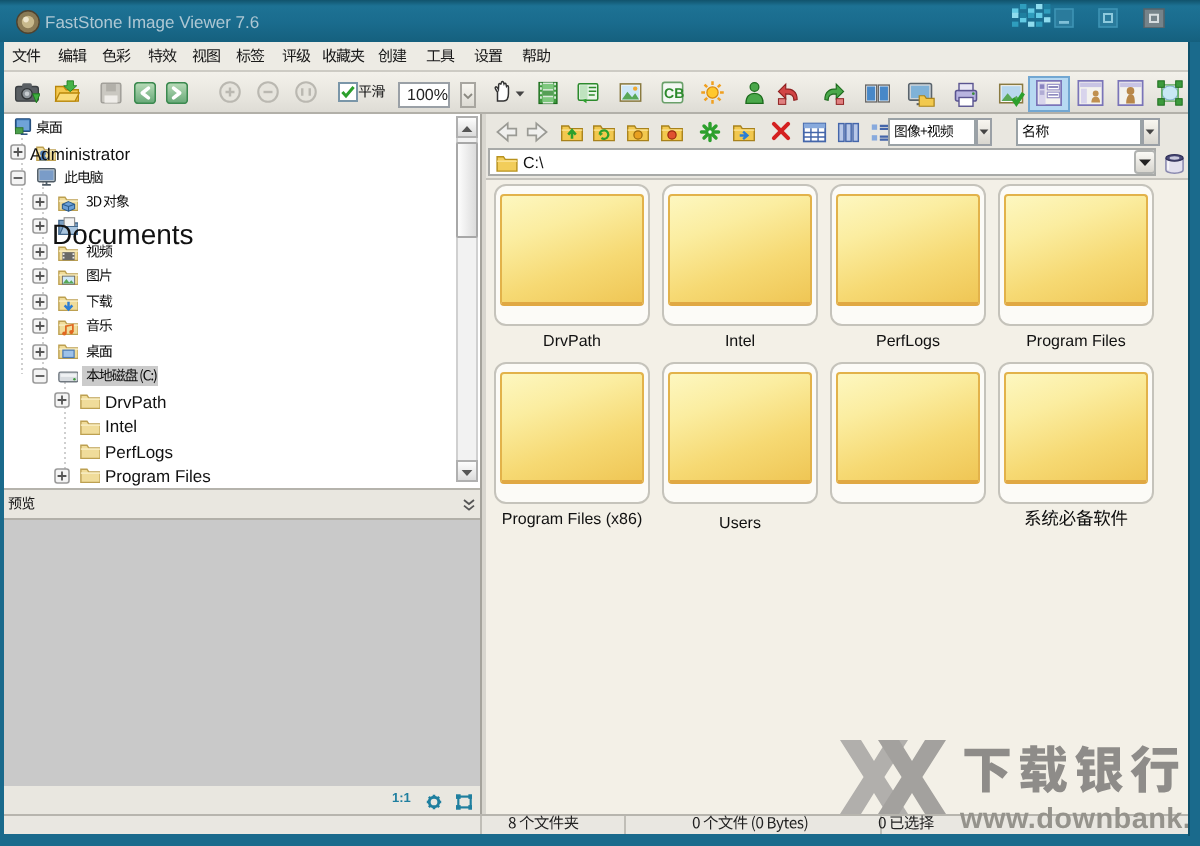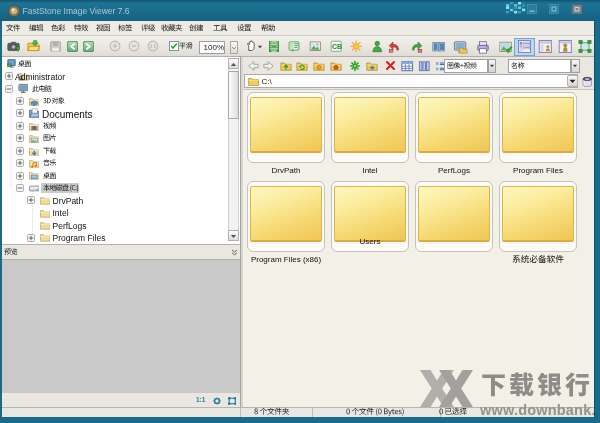--- a/index.html
+++ b/index.html
@@ -301,21 +301,21 @@
     </svg>
 <svg class="abs" style="left:15.5px;top:109.48px" width="8" height="8">
       <rect x="0.5" y="0.5" width="7" height="7" rx="1.2" fill="#f4f4f4" stroke="#9a9a9a" stroke-width="0.8"></rect>
       <path d="M1.8 4 H6.2 M4 1.8 V6.2" stroke="#555" stroke-width="0.9"></path>
     </svg>
 <svg class="abs" style="left:28.5px;top:108.28px" width="10.5" height="10.5" viewBox="0 0 12 12">
       <path d="M0.5 2.5 L4 2.5 L5 4 L11.5 4 L11.5 10.5 L0.5 10.5 Z" fill="#7a9ec2" stroke="#44688c" stroke-width="0.8"></path>
       <rect x="3.5" y="1" width="6" height="7" fill="#f2f2f2" stroke="#888" stroke-width="0.6"></rect>
       <path d="M1 10.5 L3 6 L12 6 L10.5 10.5 Z" fill="#a8c4de" stroke="#44688c" stroke-width="0.7"></path>
     </svg>
-<div class="abs" style="left:42px;top:108.88px;font-size:10px;color:#111;white-space:nowrap">Documents</div>
+<div class="abs" style="left:26px;top:108.88px;font-size:14px;color:#111;white-space:nowrap">Documents</div>
 <svg class="abs" style="left:15.5px;top:121.9px" width="8" height="8">
       <rect x="0.5" y="0.5" width="7" height="7" rx="1.2" fill="#f4f4f4" stroke="#9a9a9a" stroke-width="0.8"></rect>
       <path d="M1.8 4 H6.2 M4 1.8 V6.2" stroke="#555" stroke-width="0.9"></path>
     </svg>
 <svg class="abs" style="left:28.5px;top:120.7px" width="10.5" height="10.5" viewBox="0 0 12 12">
       <path d="M0.5 3 L4 3 L5 4.5 L11.5 4.5 L11.5 10.5 L0.5 10.5 Z" fill="#f0dc9a" stroke="#bda051" stroke-width="0.8"></path>
       <path d="M0.5 4.8 L11.5 4.8 L11.5 5.6 L0.5 5.6 Z" fill="#f9efc6"></path>
       <rect x="2.5" y="5.8" width="7" height="4.6" fill="#6a6a68"></rect>
       <path d="M3.2 6.4 v3.4 M8.8 6.4 v3.4" stroke="#e8e8e8" stroke-width="1" stroke-dasharray="1 1"></path>
     </svg>
@@ -553,21 +553,21 @@
 <div class="abs" style="left:418px;top:96.5px;width:72px;height:56px;border-radius:2px;background:linear-gradient(160deg,#fdf7c0 0%,#fbeda0 30%,#f6d973 65%,#efc655 100%);border:1px solid #e2b24a;border-bottom:2px solid #e0a843"></div>
 <div class="abs" style="left:394px;top:165.5px;width:120px;text-align:center;font-size:8px;color:#111">PerfLogs</div>
 <div class="abs" style="left:499px;top:92px;width:78px;height:71px;background:#fcfbf7;border:1px solid #c5c3bb;border-radius:6px"></div>
 <div class="abs" style="left:502px;top:96.5px;width:72px;height:56px;border-radius:2px;background:linear-gradient(160deg,#fdf7c0 0%,#fbeda0 30%,#f6d973 65%,#efc655 100%);border:1px solid #e2b24a;border-bottom:2px solid #e0a843"></div>
 <div class="abs" style="left:478px;top:165.5px;width:120px;text-align:center;font-size:8px;color:#111">Program Files</div>
 <div class="abs" style="left:247px;top:181px;width:78px;height:71px;background:#fcfbf7;border:1px solid #c5c3bb;border-radius:6px"></div>
 <div class="abs" style="left:250px;top:185.5px;width:72px;height:56px;border-radius:2px;background:linear-gradient(160deg,#fdf7c0 0%,#fbeda0 30%,#f6d973 65%,#efc655 100%);border:1px solid #e2b24a;border-bottom:2px solid #e0a843"></div>
 <div class="abs" style="left:226px;top:254.5px;width:120px;text-align:center;font-size:8px;color:#111">Program Files (x86)</div>
 <div class="abs" style="left:331px;top:181px;width:78px;height:71px;background:#fcfbf7;border:1px solid #c5c3bb;border-radius:6px"></div>
 <div class="abs" style="left:334px;top:185.5px;width:72px;height:56px;border-radius:2px;background:linear-gradient(160deg,#fdf7c0 0%,#fbeda0 30%,#f6d973 65%,#efc655 100%);border:1px solid #e2b24a;border-bottom:2px solid #e0a843"></div>
-<div class="abs" style="left:310px;top:237px;width:120px;text-align:center;font-size:8px;color:#111">Users</div>
+<div class="abs" style="left:310px;top:257px;width:120px;text-align:center;font-size:8px;color:#111">Users</div>
 <div class="abs" style="left:415px;top:181px;width:78px;height:71px;background:#fcfbf7;border:1px solid #c5c3bb;border-radius:6px"></div>
 <div class="abs" style="left:418px;top:185.5px;width:72px;height:56px;border-radius:2px;background:linear-gradient(160deg,#fdf7c0 0%,#fbeda0 30%,#f6d973 65%,#efc655 100%);border:1px solid #e2b24a;border-bottom:2px solid #e0a843"></div>
 <div class="abs" style="left:499px;top:181px;width:78px;height:71px;background:#fcfbf7;border:1px solid #c5c3bb;border-radius:6px"></div>
 <div class="abs" style="left:502px;top:185.5px;width:72px;height:56px;border-radius:2px;background:linear-gradient(160deg,#fdf7c0 0%,#fbeda0 30%,#f6d973 65%,#efc655 100%);border:1px solid #e2b24a;border-bottom:2px solid #e0a843"></div>
 <svg class="abs" style="left:512.0px;top:254.8px;overflow:visible" width="52" height="9">
       <path transform="translate(0,7.3)" d="M2.5 -2C2.1 -1.3 1.3 -0.7 0.6 -0.3C0.8 -0.2 1.1 0.1 1.2 0.2C1.9 -0.3 2.6 -1 3.2 -1.7ZM5.6 -1.7C6.3 -1.1 7.2 -0.3 7.7 0.2L8.2 -0.2C7.8 -0.7 6.9 -1.5 6.1 -2ZM5.8 -3.9C6.1 -3.7 6.3 -3.4 6.6 -3.2L2.7 -2.9C4 -3.6 5.4 -4.4 6.7 -5.4L6.1 -5.8C5.7 -5.4 5.2 -5.1 4.8 -4.8L2.6 -4.7C3.2 -5.1 3.9 -5.7 4.5 -6.3C5.6 -6.4 6.7 -6.6 7.5 -6.8L7.1 -7.3C5.6 -7 3.1 -6.7 0.9 -6.6C1 -6.5 1.1 -6.2 1.1 -6.1C1.9 -6.1 2.7 -6.1 3.5 -6.2C3 -5.6 2.3 -5.1 2.1 -4.9C1.8 -4.7 1.6 -4.6 1.4 -4.6C1.5 -4.4 1.6 -4.1 1.6 -4C1.8 -4.1 2.1 -4.1 3.9 -4.2C3.1 -3.7 2.5 -3.4 2.2 -3.2C1.6 -3 1.2 -2.8 0.9 -2.8C1 -2.6 1.1 -2.3 1.1 -2.2C1.4 -2.3 1.7 -2.3 4.1 -2.5V-0.2C4.1 -0.1 4.1 -0 4 -0C3.8 -0 3.3 -0 2.8 -0.1C2.9 0.1 3 0.4 3.1 0.6C3.7 0.6 4.2 0.6 4.4 0.5C4.7 0.4 4.8 0.2 4.8 -0.2V-2.5L7 -2.7C7.3 -2.4 7.5 -2.1 7.6 -1.9L8.1 -2.2C7.8 -2.8 7 -3.6 6.4 -4.2Z M14.8 -3.1V-0.3C14.8 0.3 14.9 0.5 15.6 0.5C15.7 0.5 16.2 0.5 16.3 0.5C16.9 0.5 17 0.2 17.1 -1C16.9 -1 16.6 -1.2 16.5 -1.3C16.5 -0.2 16.5 -0.1 16.3 -0.1C16.2 -0.1 15.7 -0.1 15.7 -0.1C15.5 -0.1 15.4 -0.1 15.4 -0.3V-3.1ZM13.1 -3.1C13.1 -1.3 12.9 -0.4 11.4 0.1C11.6 0.3 11.8 0.5 11.9 0.7C13.4 0 13.7 -1.1 13.8 -3.1ZM9 -0.5 9.2 0.2C10 -0.1 11 -0.4 12 -0.7L11.9 -1.3C10.8 -1 9.7 -0.7 9 -0.5ZM13.9 -7.3C14.1 -6.9 14.3 -6.4 14.4 -6.1H12.2V-5.5H13.8C13.4 -5 12.8 -4.2 12.6 -4C12.4 -3.8 12.2 -3.7 12.1 -3.7C12.1 -3.6 12.2 -3.2 12.3 -3.1C12.5 -3.2 12.9 -3.2 16.1 -3.5C16.2 -3.3 16.4 -3 16.4 -2.9L17 -3.2C16.7 -3.7 16.2 -4.5 15.7 -5.1L15.2 -4.9C15.4 -4.6 15.6 -4.3 15.8 -4L13.3 -3.8C13.7 -4.3 14.2 -5 14.6 -5.5H17V-6.1H14.5L15 -6.3C14.9 -6.6 14.7 -7.1 14.5 -7.4ZM9.2 -3.7C9.3 -3.8 9.5 -3.8 10.6 -4C10.2 -3.4 9.8 -3 9.7 -2.8C9.4 -2.5 9.2 -2.3 9 -2.2C9.1 -2.1 9.2 -1.7 9.2 -1.6C9.4 -1.7 9.7 -1.8 11.9 -2.3C11.9 -2.4 11.9 -2.7 11.9 -2.9L10.2 -2.5C10.9 -3.3 11.6 -4.3 12.1 -5.2L11.5 -5.6C11.4 -5.2 11.2 -4.9 11 -4.6L9.9 -4.5C10.4 -5.2 11 -6.2 11.4 -7.1L10.7 -7.4C10.3 -6.4 9.7 -5.2 9.5 -4.9C9.3 -4.6 9.1 -4.4 8.9 -4.4C9 -4.2 9.1 -3.9 9.2 -3.7Z M20 -6.9C20.8 -6.4 21.7 -5.7 22.2 -5.2L22.7 -5.7C22.2 -6.2 21.2 -6.9 20.5 -7.4ZM18.6 -4.7C18.4 -3.8 18.1 -2.6 17.6 -1.8L18.2 -1.6C18.7 -2.3 19 -3.6 19.2 -4.6ZM23.8 -4.2C24.4 -3.3 25 -2.1 25.2 -1.3L25.8 -1.6C25.6 -2.4 25 -3.6 24.4 -4.4ZM24.3 -6.9C23.5 -5.2 22.2 -3.6 20.7 -2.3V-5.3H20V-1.8C19.3 -1.2 18.5 -0.7 17.6 -0.3C17.7 -0.2 17.9 0 18 0.2C18.7 -0.1 19.4 -0.5 20 -1V-0.5C20 0.4 20.3 0.6 21.2 0.6C21.5 0.6 22.8 0.6 23 0.6C24 0.6 24.2 0.2 24.3 -1.4C24.1 -1.5 23.8 -1.6 23.7 -1.7C23.6 -0.3 23.5 -0 23 -0C22.7 -0 21.5 -0 21.3 -0C20.8 -0 20.7 -0.1 20.7 -0.5V-1.5C22.5 -2.9 23.9 -4.7 24.9 -6.6Z M32 -6.1C31.6 -5.6 31 -5.2 30.3 -4.9C29.7 -5.2 29.2 -5.5 28.8 -6L28.9 -6.1ZM29.2 -7.4C28.8 -6.7 27.9 -5.8 26.6 -5.2C26.8 -5.1 27 -4.8 27.1 -4.7C27.6 -4.9 28 -5.2 28.4 -5.5C28.7 -5.2 29.2 -4.8 29.6 -4.6C28.6 -4.1 27.4 -3.8 26.2 -3.7C26.3 -3.5 26.5 -3.2 26.5 -3C27.8 -3.2 29.1 -3.6 30.3 -4.2C31.4 -3.7 32.7 -3.3 34.1 -3.2C34.2 -3.3 34.4 -3.6 34.5 -3.8C33.3 -3.9 32.1 -4.2 31 -4.6C31.9 -5.1 32.6 -5.7 33.1 -6.4L32.6 -6.7L32.5 -6.6H29.5C29.6 -6.8 29.8 -7.1 29.9 -7.3ZM28.1 -1.1H30V-0.2H28.1ZM28.1 -1.7V-2.6H30V-1.7ZM32.5 -1.1V-0.2H30.7V-1.1ZM32.5 -1.7H30.7V-2.6H32.5ZM27.4 -3.1V0.7H28.1V0.4H32.5V0.7H33.2V-3.1Z M39.8 -7.4C39.6 -6 39.3 -4.7 38.7 -3.9C38.8 -3.8 39.1 -3.6 39.2 -3.5C39.6 -4 39.8 -4.7 40 -5.4H42.3C42.2 -4.8 42 -4.2 41.9 -3.7L42.4 -3.6C42.6 -4.2 42.9 -5.1 43 -5.9L42.6 -6.1L42.5 -6H40.2C40.3 -6.5 40.4 -6.9 40.4 -7.3ZM40.4 -4.6V-4.2C40.4 -3 40.3 -1.1 38.4 0.3C38.6 0.4 38.8 0.6 38.9 0.7C40 -0.1 40.5 -1.1 40.8 -2C41.2 -0.8 41.8 0.2 42.7 0.7C42.7 0.5 43 0.3 43.1 0.2C42 -0.4 41.4 -1.8 41.1 -3.4C41.1 -3.7 41.1 -3.9 41.1 -4.2V-4.6ZM35.4 -2.9C35.5 -3 35.8 -3 36.1 -3H37V-1.8L34.9 -1.5L35.1 -0.8L37 -1.1V0.7H37.6V-1.2L38.8 -1.4L38.8 -2L37.6 -1.9V-3H38.8V-3.6H37.6V-5H37V-3.6H36.1C36.4 -4.3 36.7 -5 36.9 -5.7H38.8V-6.4H37.1C37.2 -6.6 37.3 -6.9 37.4 -7.2L36.7 -7.4C36.7 -7 36.6 -6.7 36.5 -6.4H35V-5.7H36.3C36 -5 35.8 -4.4 35.7 -4.2C35.5 -3.8 35.4 -3.5 35.2 -3.5C35.3 -3.3 35.4 -3.1 35.4 -2.9Z M46 -3V-2.4H48.6V0.7H49.2V-2.4H51.6V-3H49.2V-4.9H51.2V-5.6H49.2V-7.3H48.6V-5.6H47.4C47.5 -6 47.6 -6.4 47.7 -6.8L47.1 -7C46.8 -5.8 46.5 -4.7 46 -3.9C46.1 -3.9 46.4 -3.7 46.5 -3.6C46.8 -4 47 -4.4 47.2 -4.9H48.6V-3ZM45.6 -7.4C45.1 -6 44.4 -4.7 43.5 -3.8C43.6 -3.7 43.8 -3.4 43.9 -3.2C44.2 -3.5 44.5 -3.8 44.7 -4.2V0.7H45.4V-5.3C45.7 -5.9 46 -6.5 46.2 -7.2Z" fill="#111"></path>
     </svg>
 <div class="abs" style="left:2px;top:407px;width:593px;height:10px;background:#e9e7e1;border-top:1px solid #b7b5ae"></div>
 <div class="abs" style="left:240px;top:408px;width:1px;height:9px;background:#c0beb7"></div>
 <div class="abs" style="left:312px;top:408px;width:1px;height:9px;background:#c0beb7"></div>

